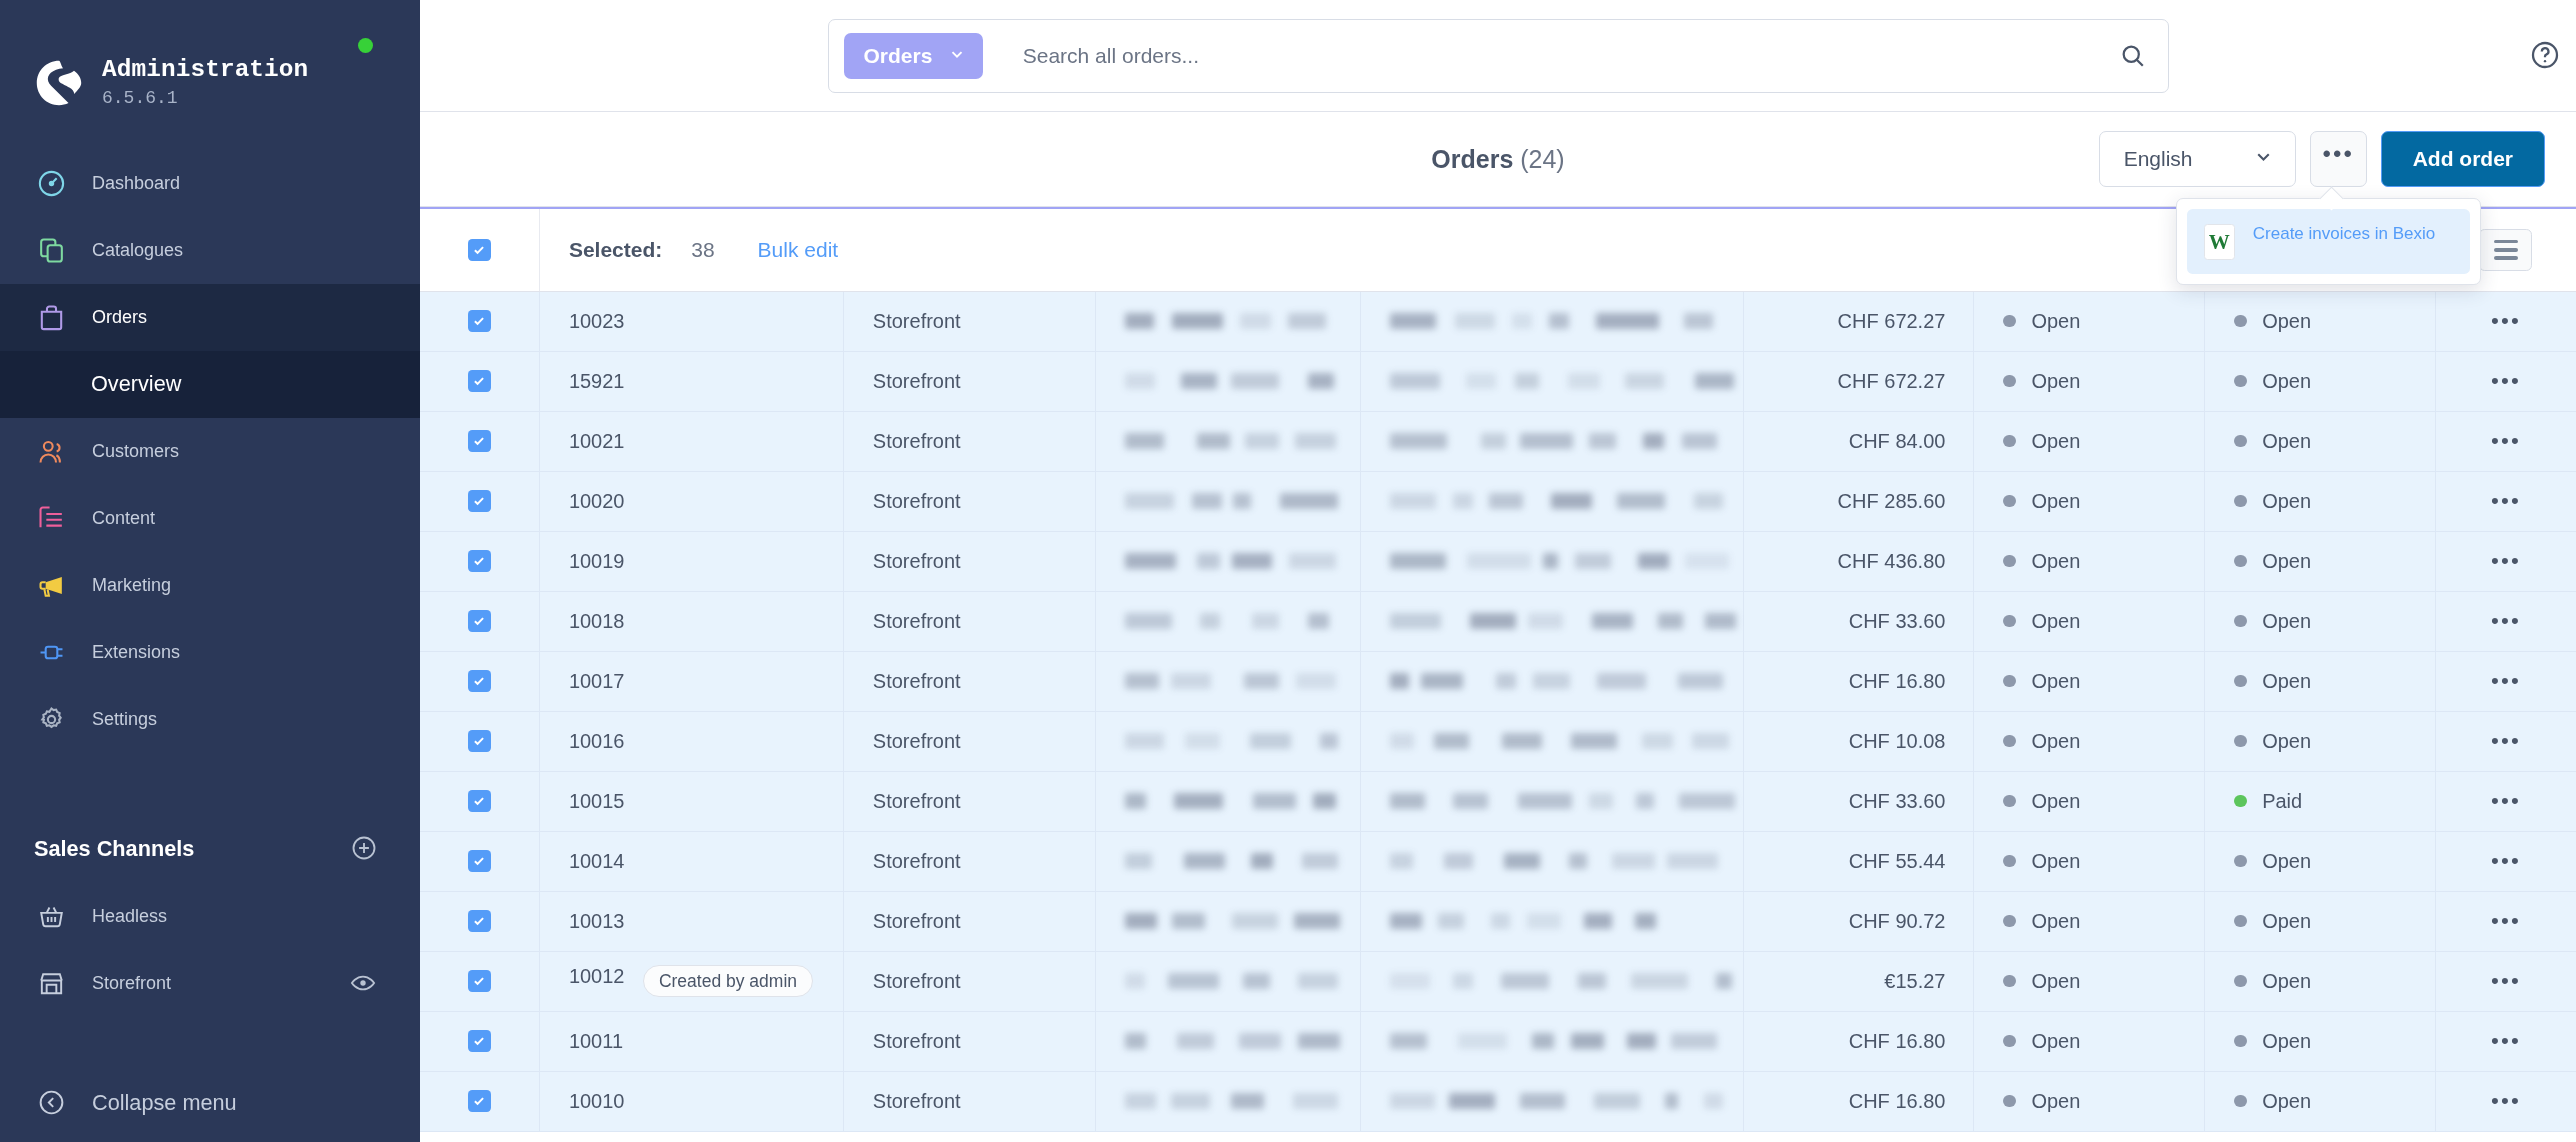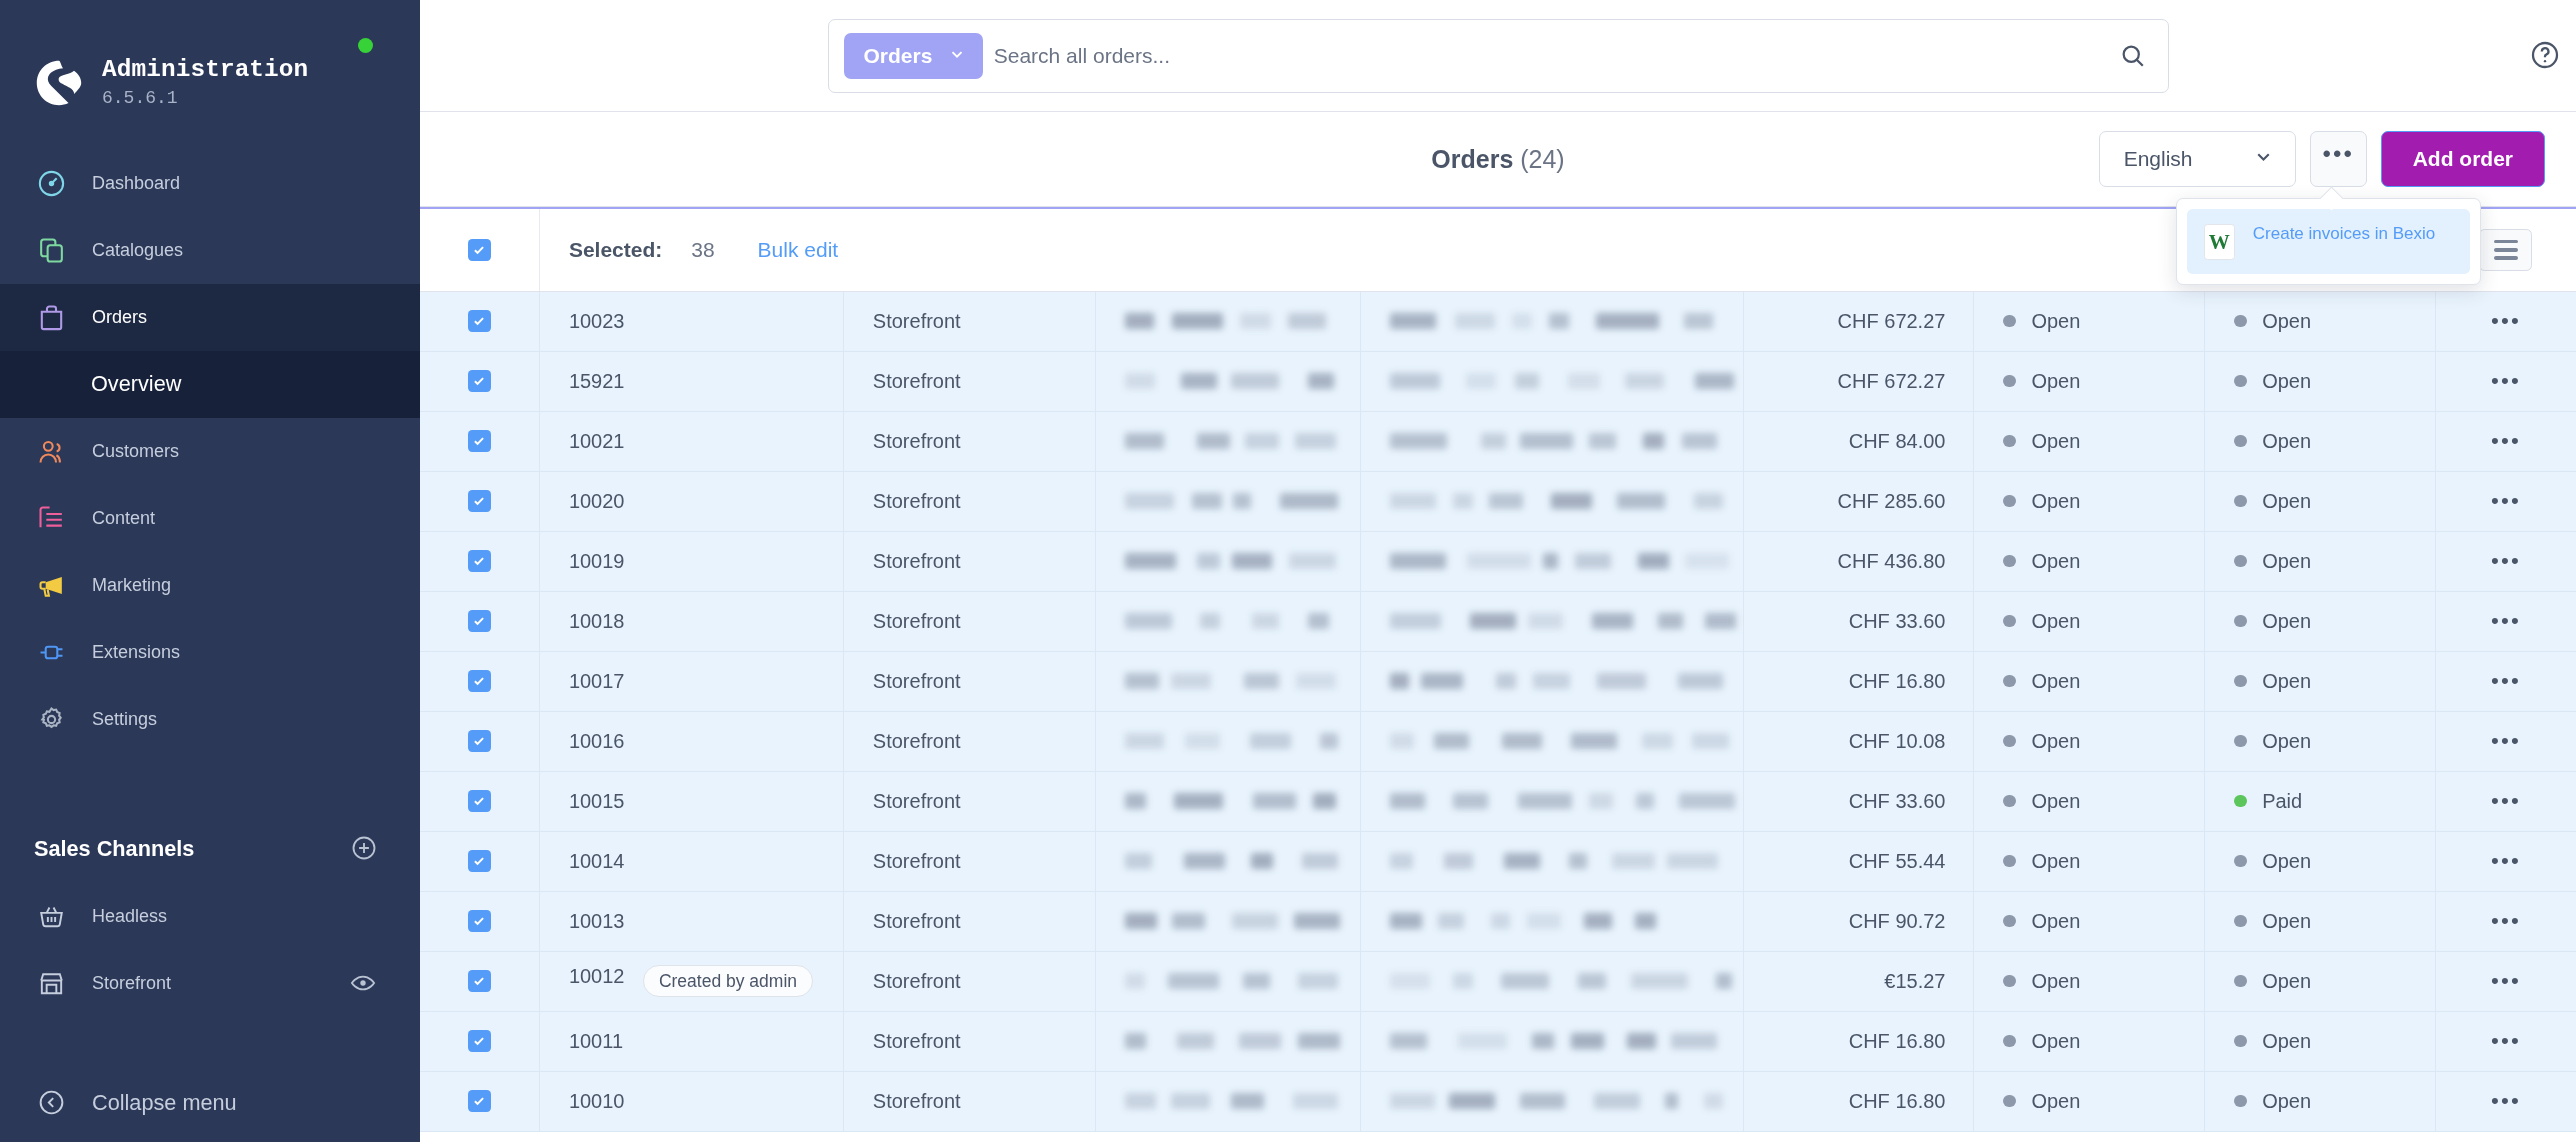--- a/index.html
+++ b/index.html
@@ -80,21 +80,21 @@
   .search-scope {
     background: #a1a4f5; color: #fff;
     border-radius: 7px; height: 46px;
     padding: 0 17px 0 19.6px;
     display: flex; align-items: center; gap: 15.4px;
     font-size: 21px; font-weight: 700; cursor: pointer;
   }
   .search-input {
     flex: 1 1 auto; border: none; outline: none;
     font-size: 21px; color: #4a5568;
-    padding-left: 11px; background: transparent;
+    padding-left: 40px; background: transparent;
     font-family: "Liberation Sans", sans-serif;
   }
   .search-input::placeholder { color: #6b7485; }
   .search-mag { width: 39px; flex: 0 0 39px; display: flex; align-items: center; justify-content: center; cursor: pointer; }
   .help-btn { position: absolute; right: 15.4px; top: 50%; transform: translateY(-50%); cursor: pointer; }
 
   .pagehead {
     height: 95px; flex: 0 0 95px;
     border-bottom: 0.7px solid #e0e3eb;
     display: flex; align-items: center;
@@ -112,21 +112,21 @@
     cursor: pointer; font-family: "Liberation Sans", sans-serif;
   }
   .btn-lang {
     width: 197px; border: 0.7px solid #d8dde6; background: #fff; color: #4a5568;
     justify-content: space-between; padding: 0 21px 0 24px;
   }
   .btn-more {
     width: 57px; border: 0.7px solid #d8dde6; background: #f9fafb; color: #4a5568;
     letter-spacing: 2.1px; font-size: 24px; line-height: 0.4; padding-bottom: 9.8px;
   }
-  .btn-primary { background: #a21caf; color: #fff; padding: 0 31px; font-weight: 700; border: 0.7px solid #549cf8; }
+  .btn-primary { background: #0369a1; color: #fff; padding: 0 31px; font-weight: 700; border: 0.7px solid #549cf8; }
 
   .ctx-menu {
     position: absolute; top: 67px; right: 64px;
     width: 305px; background: #fff;
     border: 0.7px solid #dfe3ea; border-radius: 7px;
     box-shadow: 0 5.6px 19.6px rgba(40,50,80,.14);
     padding: 9.8px; z-index: 40;
   }
   .ctx-arrow {
     position: absolute; top: -9px; right: 140px;

